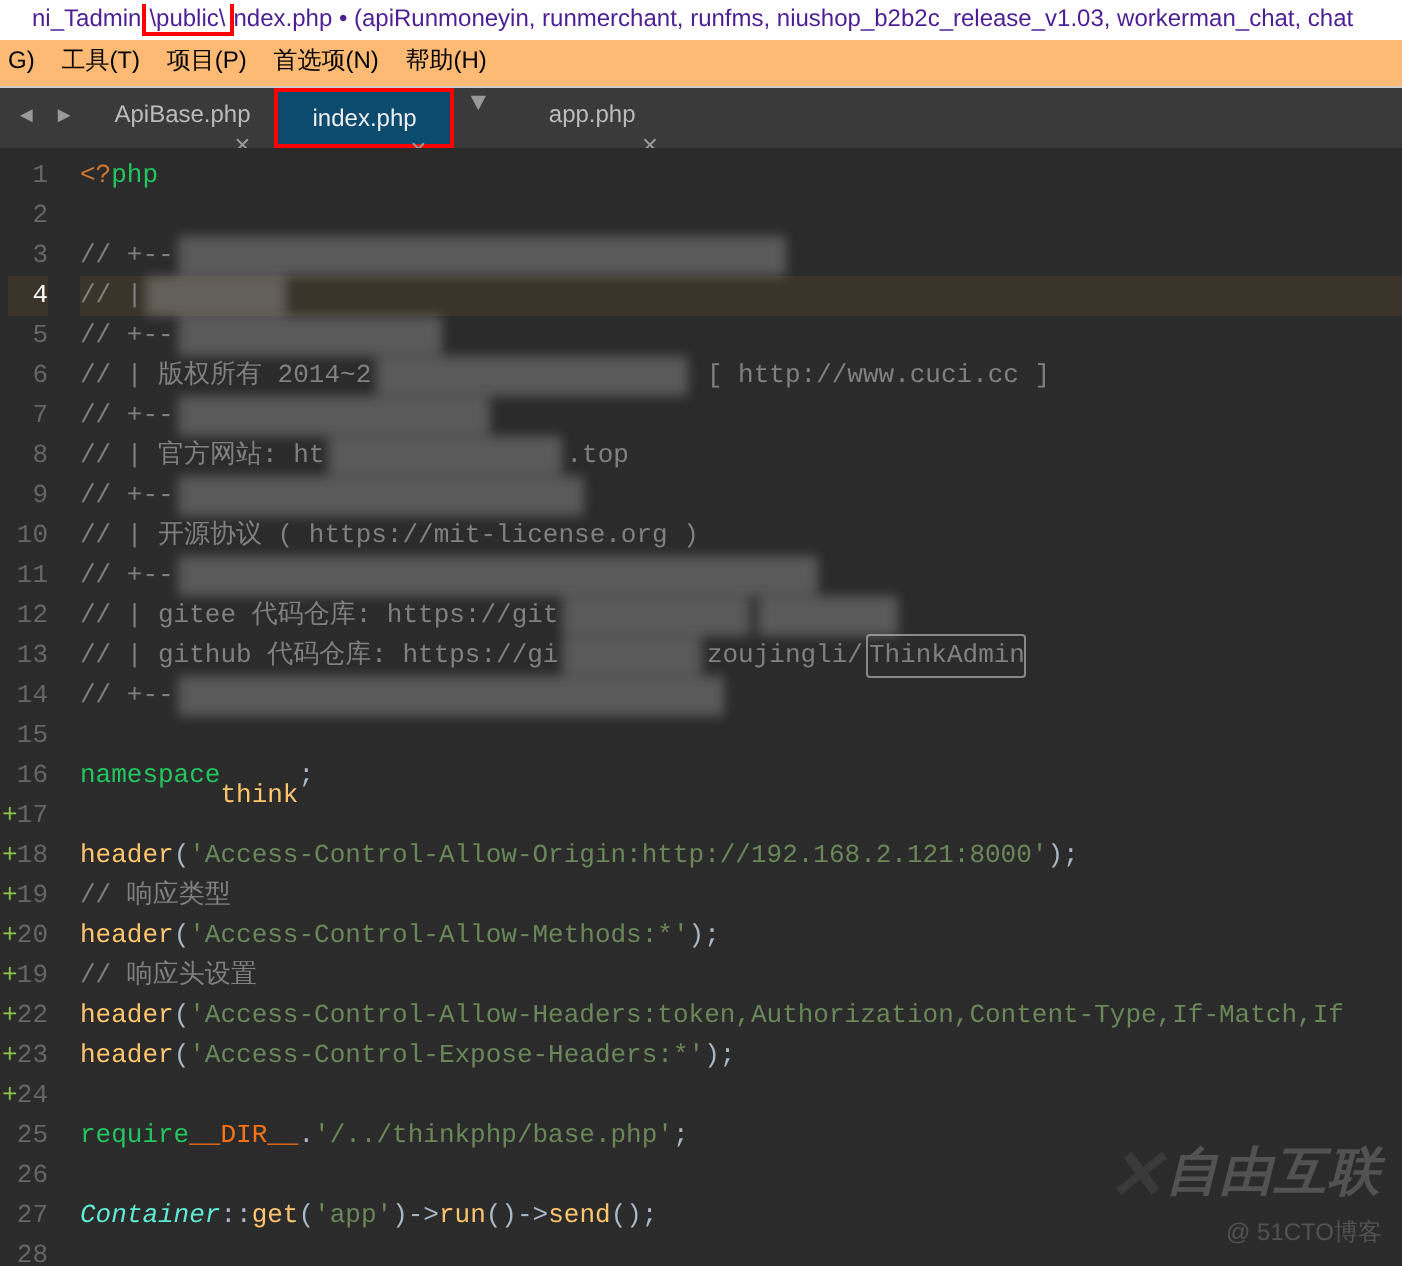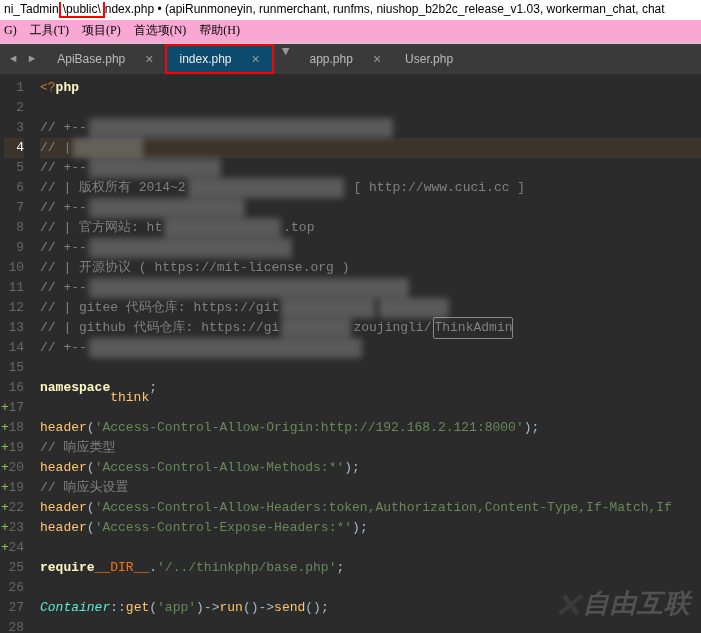--- a/index.html
+++ b/index.html
@@ -5,37 +5,37 @@
     * { margin: 0; padding: 0; box-sizing: border-box; }
     body {
       font-family: Consolas, 'Courier New', monospace;
       font-size: 13px;
       background: #fff;
       width: 701px;
       overflow: hidden;
     }
     .title-bar {
       background: #fff;
-      color: #000000;
+      color: #4c1d95;
       font-family: Arial, sans-serif;
       font-size: 12px;
-      padding: 2px 4px;
+      padding: 2px 16px;
       white-space: nowrap;
       overflow: hidden;
     }
     .title-bar .highlight-red {
       border: 2px solid #ff0000;
       border-top: none;
       padding: 0 2px;
       display: inline-block;
     }
     .menu-bar {
-      background: #f9a8d4;
+      background: #fdba74;
       color: #000;
-      font-family: Liberation Serif, serif;
+      font-family: Liberation Sans, sans-serif;
       font-size: 12px;
       padding: 2px 4px 4px 4px;
       border-bottom: 1px solid #ccc;
     }
     .menu-bar span { margin-right: 10px; }
     .tab-area {
       background: #3a3a3a;
       display: flex;
       align-items: center;
       height: 30px;
@@ -60,20 +60,21 @@
       background: #3a3a3a;
       color: #bbb;
       padding: 6px 12px;
       display: flex;
       align-items: center;
       font-size: 12px;
       cursor: pointer;
       min-width: 90px;
       position: relative;
       font-family: Arial, sans-serif;
+      flex-direction: column;
     }
     .tab.active {
       background: #0c4a6e;
       color: #eee;
     }
     .tab-close {
       margin-left: auto;
       color: #999;
       font-size: 14px;
       padding-left: 20px;
@@ -135,21 +136,21 @@
     }
     .blur {
       filter: blur(3px);
       display: inline-block;
       background: rgba(200,200,200,0.3);
       color: transparent;
       border-radius: 2px;
       margin: 0 2px;
     }
     .k-tag { color: #cc7832; }
-    .k-keyword { color: #fef9c3; font-weight: bold; }
+    .k-keyword { color: #22c55e; }
     .k-comment { color: #808080; }
     .k-string { color: #6a8759; }
     .k-think { color: #ffc66d; margin-top: 19px; }
     .k-func { color: #ffc66d; }
     .k-class { color: #5eead4; font-style: italic; }
     .k-const { color: #f97316; }
     .k-punct { color: #a9b7c6; }
     .watermark {
       position: absolute;
       bottom: 10px;
@@ -195,23 +196,20 @@
       <span class="tab-close">×</span>
     </div>
     <div class="tab active highlighted">
       <span>index.php</span>
       <span class="tab-close">×</span>
     </div>
     <span class="tab-dropdown">▼</span>
     <div class="tab">
       <span>app.php</span>
       <span class="tab-close">×</span>
-    </div>
-    <div class="tab">
-      <span>User.php</span>
     </div>
   </div>
 </div>
 
 <div class="editor">
   <div class="gutter" id="gutter">
       <div class="gutter-line">1</div>
       <div class="gutter-line">2</div>
       <div class="gutter-line">3</div>
       <div class="gutter-line current">4</div>
@@ -236,14 +234,15 @@
       <div class="gutter-line plus">23</div>
       <div class="gutter-line plus">24</div>
       <div class="gutter-line">25</div>
       <div class="gutter-line">26</div>
       <div class="gutter-line">27</div>
       <div class="gutter-line">28</div>
     </div>
   <div class="code-area" id="code"><div class="code-line"><span class="k-tag">&lt;?</span><span class="k-keyword">php</span></div><div class="code-line"></div><div class="code-line"><span class="k-comment">// +--</span><span class="blur">xxxxxxxxxxxxxxxxxxxxxxxxxxxxxxxxxxxxxxx</span></div><div class="code-line current"><span class="k-comment">// |</span> <span class="blur">xxxxxxxxx</span></div><div class="code-line"><span class="k-comment">// +--</span><span class="blur">xxxxxxxxxxxxxxxxx</span></div><div class="code-line"><span class="k-comment">// | 版权所有 2014~2</span><span class="blur">xxxxxxxxxxxxxxxxxxxx</span><span class="k-comment"> [ http://www.cuci.cc ]</span></div><div class="code-line"><span class="k-comment">// +--</span><span class="blur">xxxxxxxxxxxxxxxxxxxx</span></div><div class="code-line"><span class="k-comment">// | 官方网站: ht</span><span class="blur">xxxxxxxxxxxxxxx</span><span class="k-comment">.top</span></div><div class="code-line"><span class="k-comment">// +--</span><span class="blur">xxxxxxxxxxxxxxxxxxxxxxxxxx</span></div><div class="code-line"><span class="k-comment">// | 开源协议 ( https://mit-license.org )</span></div><div class="code-line"><span class="k-comment">// +--</span><span class="blur">xxxxxxxxxxxxxxxxxxxxxxxxxxxxxxxxxxxxxxxxx</span></div><div class="code-line"><span class="k-comment">// | gitee 代码仓库: https://git</span><span class="blur">xxxxxxxxxxxx</span>   <span class="blur">xxxxxxxxx</span></div><div class="code-line"><span class="k-comment">// | github 代码仓库: https://gi</span><span class="blur">xxxxxxxxx</span><span class="k-comment">zoujingli/</span><span class="blur" style="border:1px solid #888;filter:none;color:#808080;background:transparent">ThinkAdmin</span></div><div class="code-line"><span class="k-comment">// +--</span><span class="blur">xxxxxxxxxxxxxxxxxxxxxxxxxxxxxxxxxxx</span></div><div class="code-line"></div><div class="code-line"><span class="k-keyword">namespace</span> <span class="k-think">think</span><span class="k-punct">;</span></div><div class="code-line"></div><div class="code-line"><span class="k-func">header</span><span class="k-punct">(</span><span class="k-string">'Access-Control-Allow-Origin:http://192.168.2.121:8000'</span><span class="k-punct">);</span></div><div class="code-line"><span class="k-comment">// 响应类型</span></div><div class="code-line"><span class="k-func">header</span><span class="k-punct">(</span><span class="k-string">'Access-Control-Allow-Methods:*'</span><span class="k-punct">);</span></div><div class="code-line"><span class="k-comment">// 响应头设置</span></div><div class="code-line"><span class="k-func">header</span><span class="k-punct">(</span><span class="k-string">'Access-Control-Allow-Headers:token,Authorization,Content-Type,If-Match,If</span></div><div class="code-line"><span class="k-func">header</span><span class="k-punct">(</span><span class="k-string">'Access-Control-Expose-Headers:*'</span><span class="k-punct">);</span></div><div class="code-line"></div><div class="code-line"><span class="k-keyword">require</span> <span class="k-const">__DIR__</span> <span class="k-punct">.</span> <span class="k-string">'/../thinkphp/base.php'</span><span class="k-punct">;</span></div><div class="code-line"></div><div class="code-line"><span class="k-class">Container</span><span class="k-punct">::</span><span class="k-func">get</span><span class="k-punct">(</span><span class="k-string">'app'</span><span class="k-punct">)-&gt;</span><span class="k-func">run</span><span class="k-punct">()-&gt;</span><span class="k-func">send</span><span class="k-punct">();</span></div><div class="code-line"></div></div>
   <div class="watermark">
     <div class="big"><span style="opacity:0.4;font-size:34px;vertical-align:middle">✕</span><span>自由互联</span></div>
+    <div class="small">@ 51CTO博客</div>
   </div>
 </div>
 
 </body></html>

